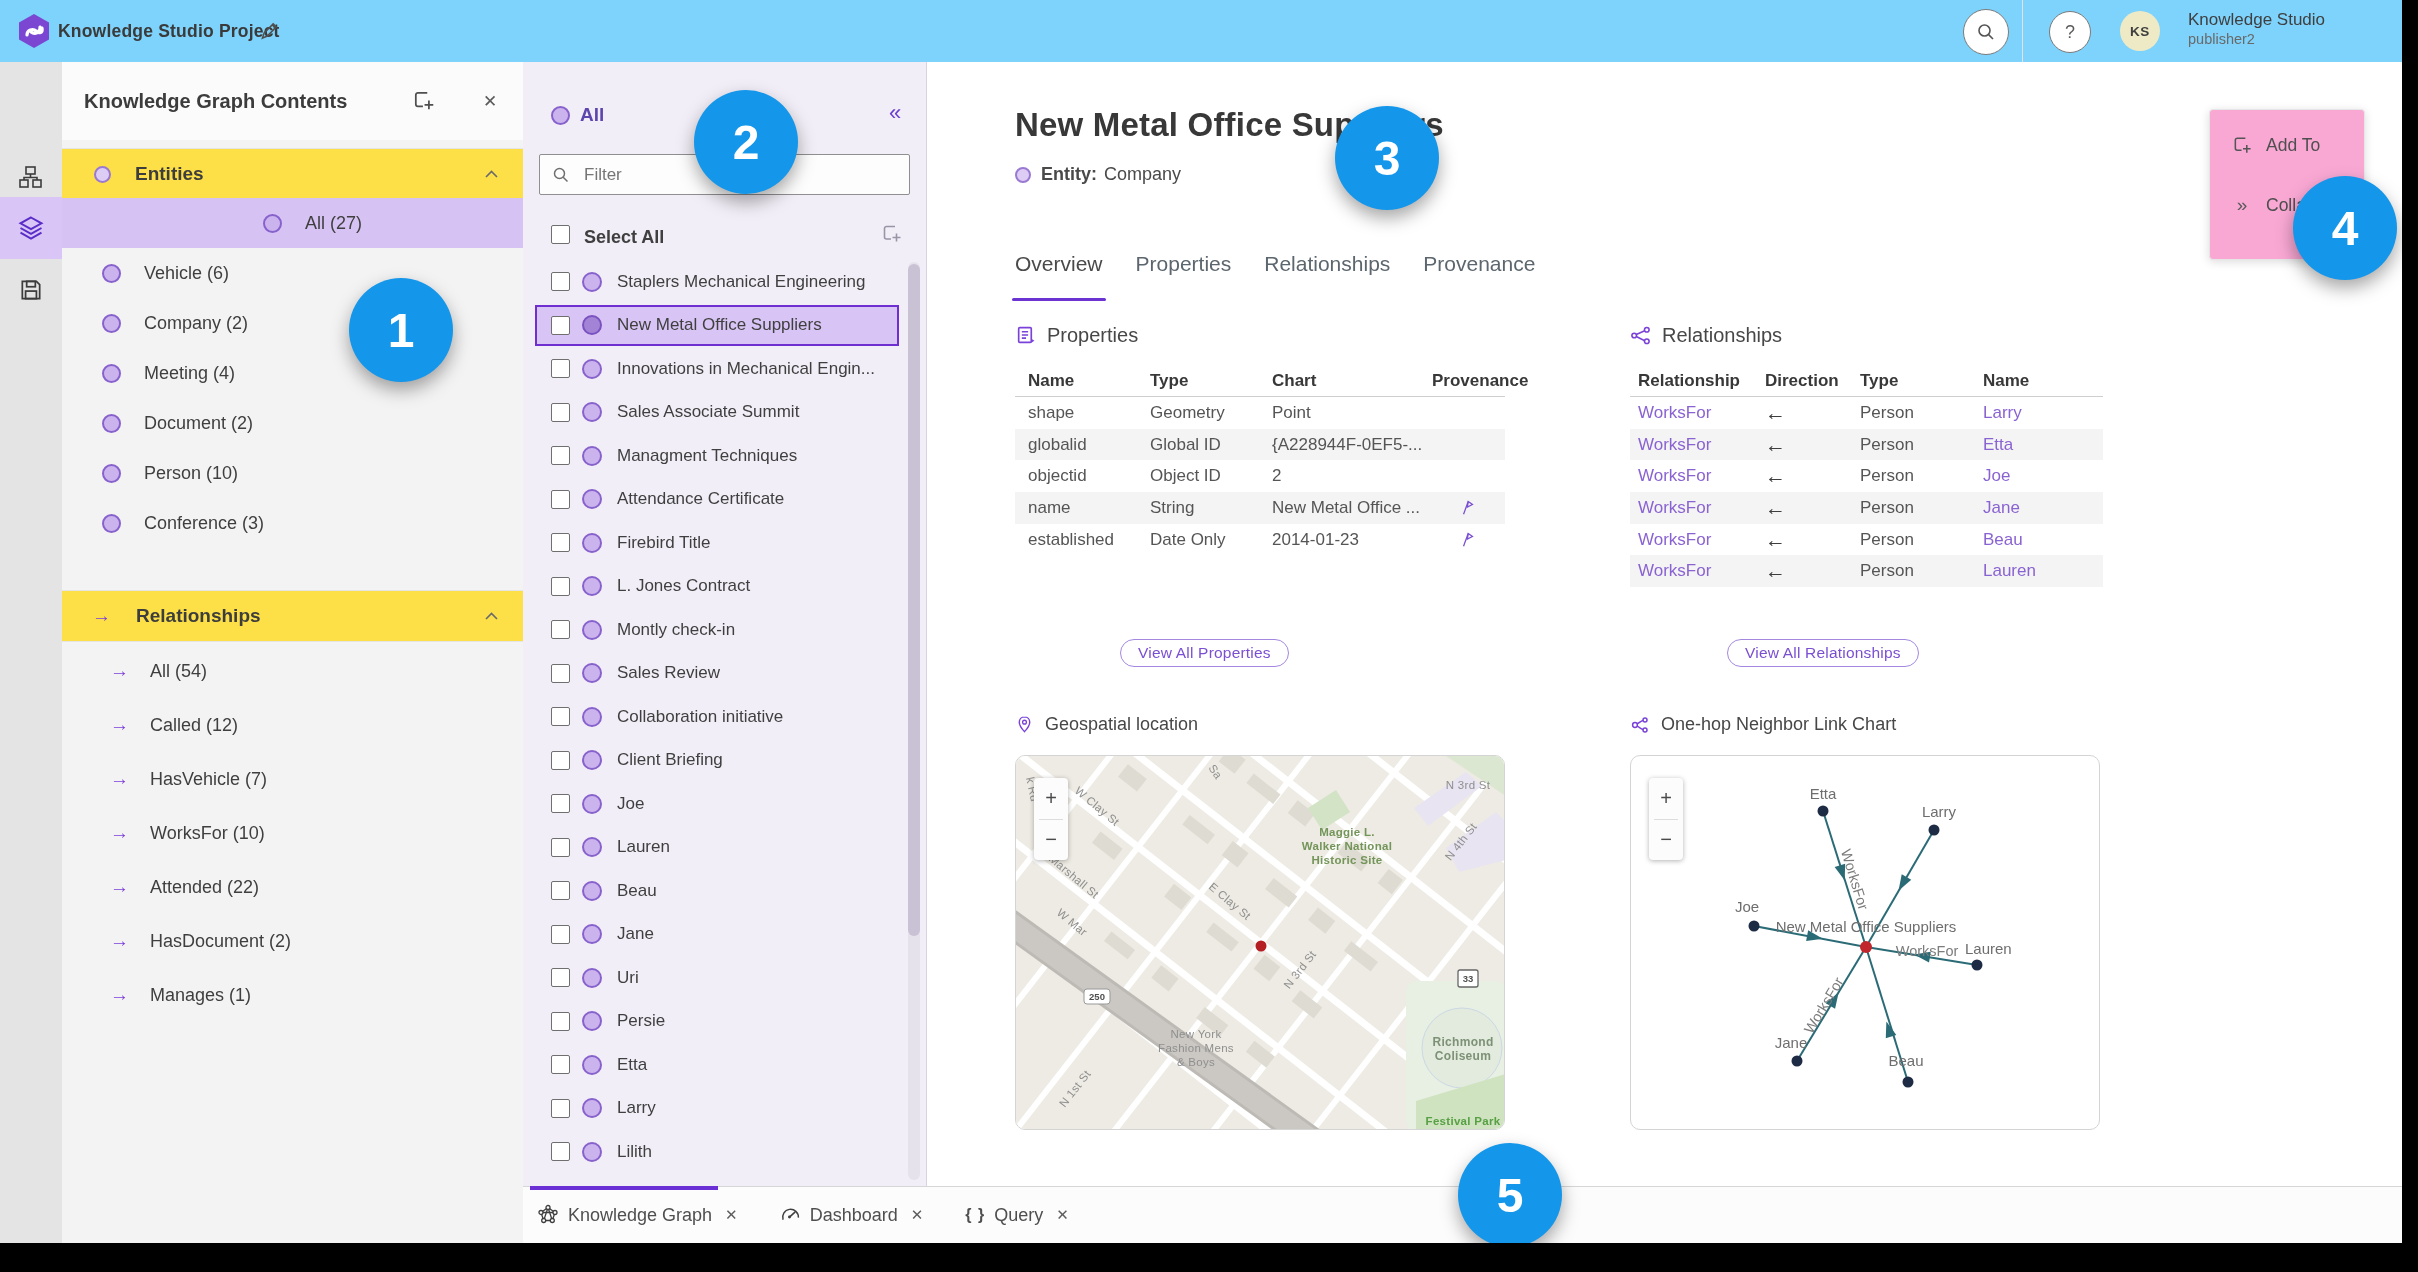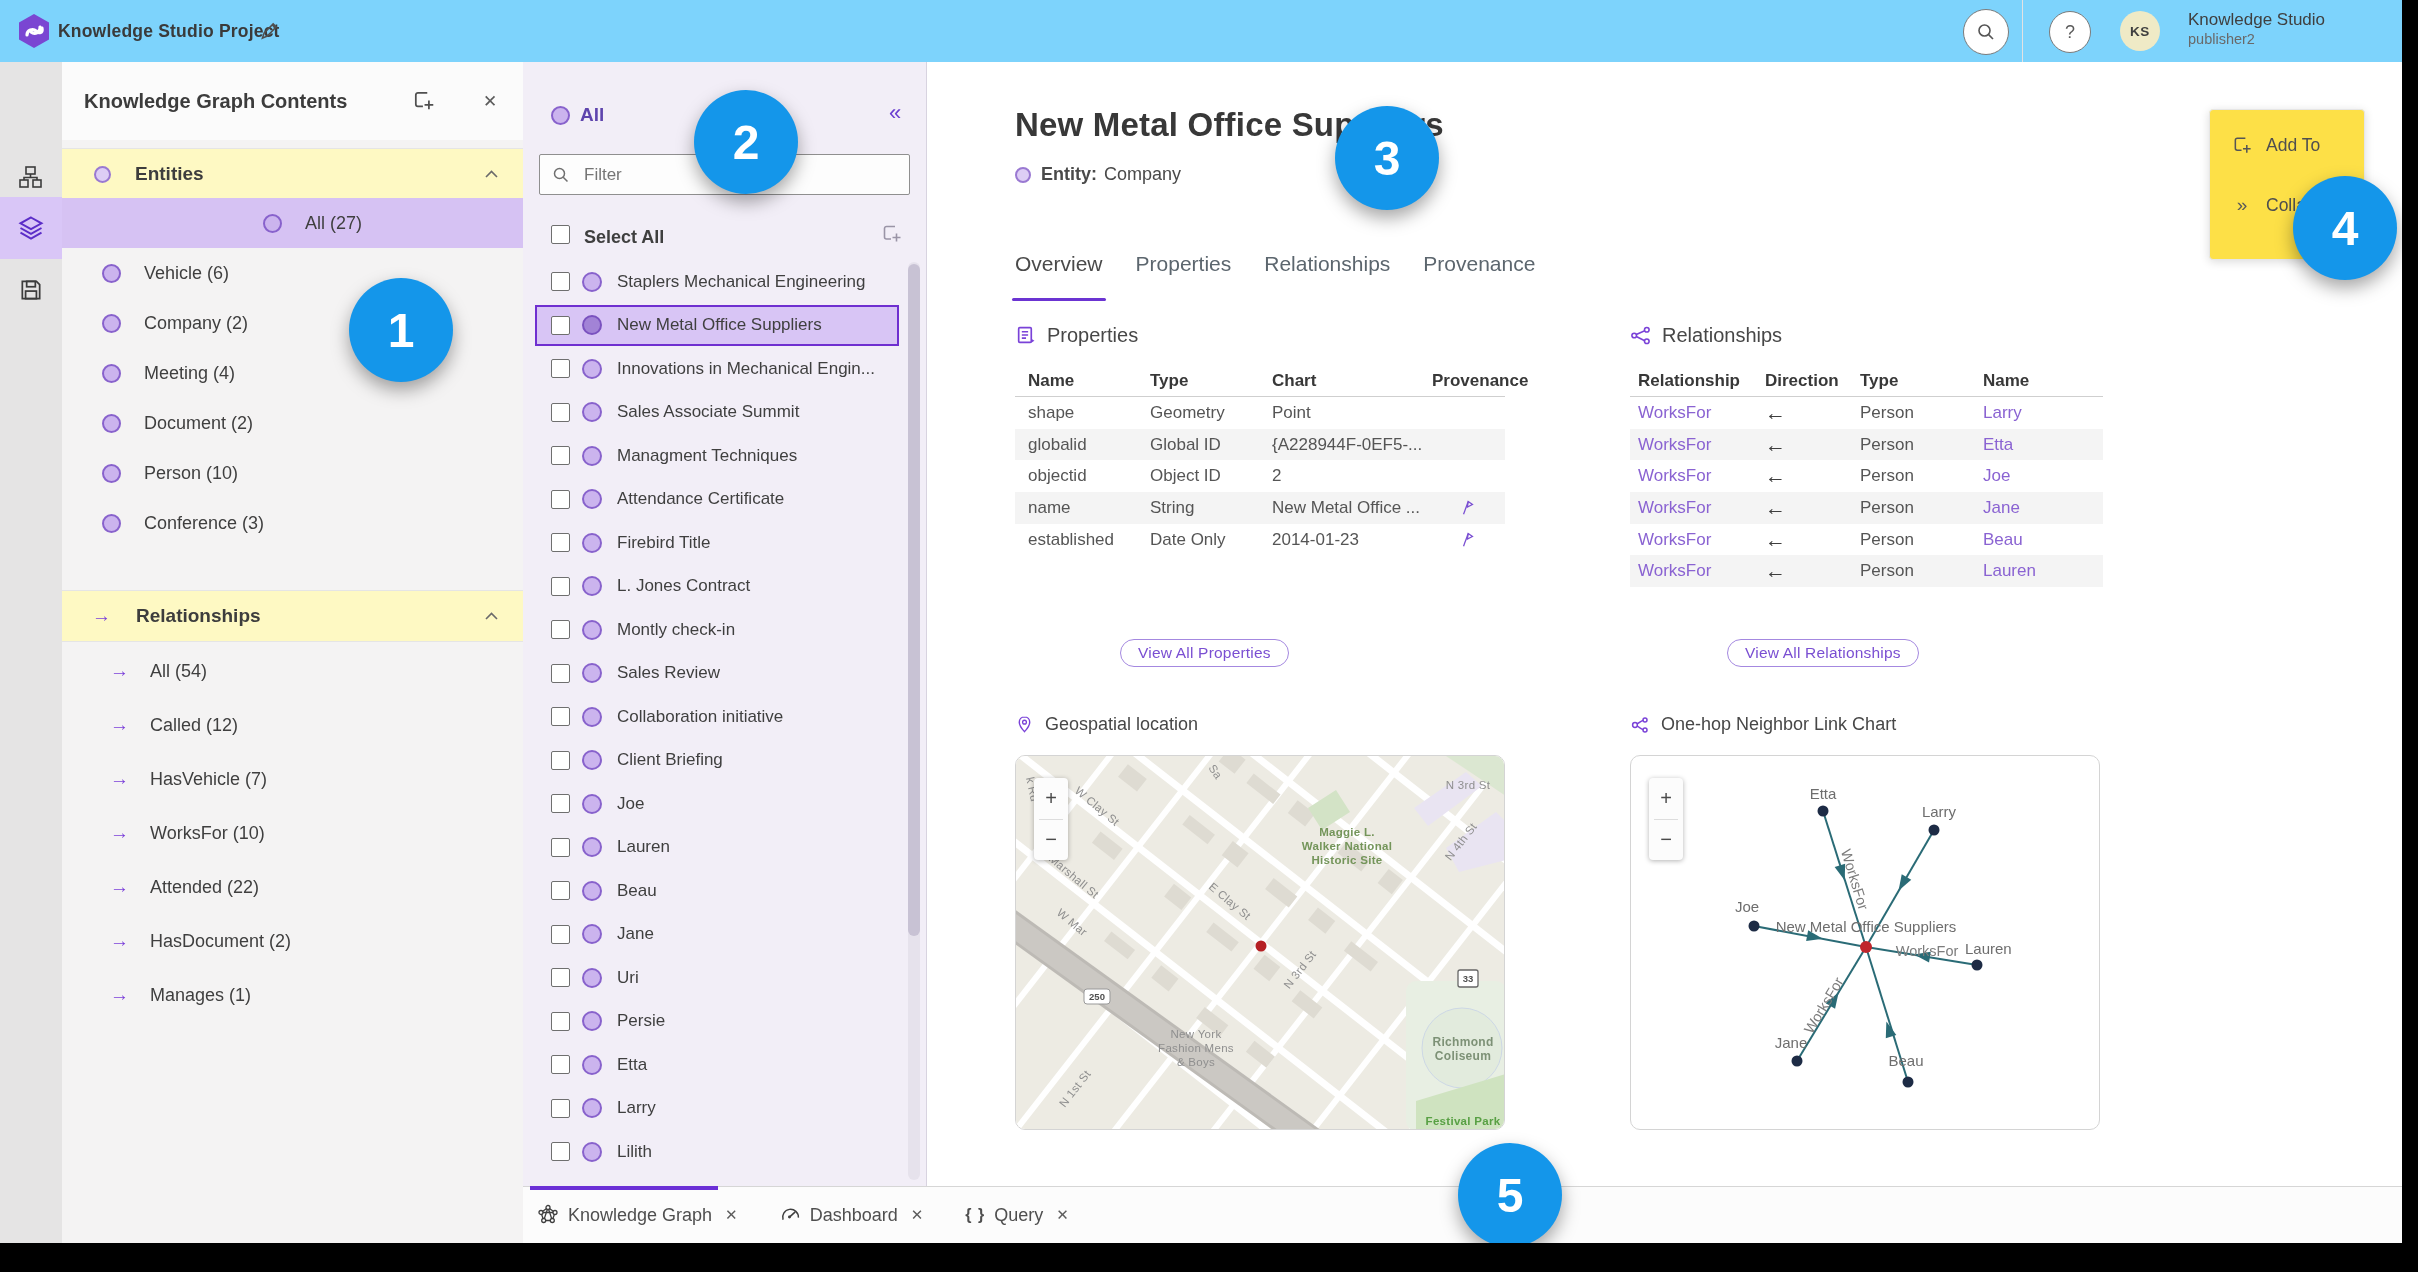--- a/index.html
+++ b/index.html
@@ -27,21 +27,21 @@
   .rail-item{left:0;width:62px;height:62px;display:flex;align-items:center;justify-content:center;cursor:pointer;}
   #rail-layers{background:#d9c6f7;}
   #rail-expand{left:0;top:1178px;width:62px;height:62px;display:flex;align-items:center;justify-content:center;font-size:21px;color:#4f4f4f;cursor:pointer;}
 
   
   #leftpanel{left:62px;top:62px;width:461px;height:1181px;background:#f4f3f3;border-right:1px solid #d4d4d4;}
   #lp-header{left:0;top:0;width:461px;height:78px;background:#fbfbfb;}
   #lp-title{left:22px;top:0;height:78px;display:flex;align-items:center;font-size:20px;font-weight:600;color:#3c3c3c;}
   #lp-add{left:350px;top:27px;width:24px;height:24px;cursor:pointer;}
   #lp-close{left:415px;top:26px;width:26px;height:26px;display:flex;align-items:center;justify-content:center;font-size:17px;color:#5c5c5c;cursor:pointer;}
-  .section-head{left:0;width:461px;height:50px;background:#fef9c3;border-top:1px solid #e5e5e5;border-bottom:1px solid #e5e5e5;display:flex;align-items:center;cursor:pointer;}
+  .section-head{left:0;width:461px;height:50px;background:#fde047;border-top:1px solid #e5e5e5;border-bottom:1px solid #e5e5e5;display:flex;align-items:center;cursor:pointer;}
   .section-head .s-label{font-size:19px;font-weight:700;color:#3d3d3d;margin-left:24px;}
   .section-head .chev{margin-left:auto;margin-right:24px;}
   #sec-entities{top:86px;}
   #sec-rel{top:528px;}
   .dot{border-radius:50%;box-sizing:border-box;background:#cbb4ee;border:2px solid #8862cc;display:inline-block;}
   .dot.light{background:#ddcdf5;border-color:#9a79d2;}
   .ent-list{left:0;top:136px;width:461px;}
   .ent-item{height:50px;display:flex;align-items:center;cursor:pointer;}
   .ent-item .dot{width:19px;height:19px;margin-left:40px;}
   .ent-item .e-label{font-size:18px;color:#3f3f3f;margin-left:23px;}
@@ -115,21 +115,21 @@
   .zoomctl .zdiv{height:1px;background:#ddd;margin:0 5px;}
   .maplabel{fill:#8f8f8f;font-size:11.5px;letter-spacing:.3px;}
   .maplabel.green{fill:#74955a;font-weight:700;}
   .maplabel.bright{fill:#58a044;font-weight:700;}
   .maplabel.park{fill:#7d9176;font-weight:600;font-size:12px;}
   .shieldtxt{fill:#4f4f4f;font-size:9.5px;font-weight:700;}
   .lc-label{fill:#6e6e6e;font-size:15px;}
   .lc-edge-label{fill:#7c7c7c;font-size:14.5px;}
 
   
-  #addto-card{left:2209px;top:109px;width:154px;height:149px;background:#fde047;border:1px solid #e6e6e6;border-radius:4px;box-shadow:0 2px 10px rgba(0,0,0,.14);}
+  #addto-card{left:2209px;top:109px;width:154px;height:149px;background:#f9a8d4;border:1px solid #e6e6e6;border-radius:4px;box-shadow:0 2px 10px rgba(0,0,0,.14);}
   .addto-row{position:absolute;left:0;width:154px;height:34px;display:flex;align-items:center;cursor:pointer;color:#4f4f4f;font-size:17.5px;}
   .addto-row .ic{margin-left:20px;width:24px;display:flex;justify-content:center;}
   .addto-row .lbl{margin-left:12px;white-space:nowrap;}
   #addto-row1{top:18px;} #addto-row2{top:78px;}
   #addto-row2 .ic{font-size:19px;color:#5a5a5a;}
 
   
   #tabbar{left:523px;top:1186px;width:1879px;height:57px;background:#fcfcfc;border-top:1px solid #d6d6d6;box-sizing:border-box;display:flex;align-items:center;padding-left:14px;gap:42px;}
   .btab{display:flex;align-items:center;gap:9px;font-size:18px;color:#4f4f4f;cursor:pointer;white-space:nowrap;}
   .btab .bx{color:#5c5c5c;font-size:15px;margin-left:4px;}

